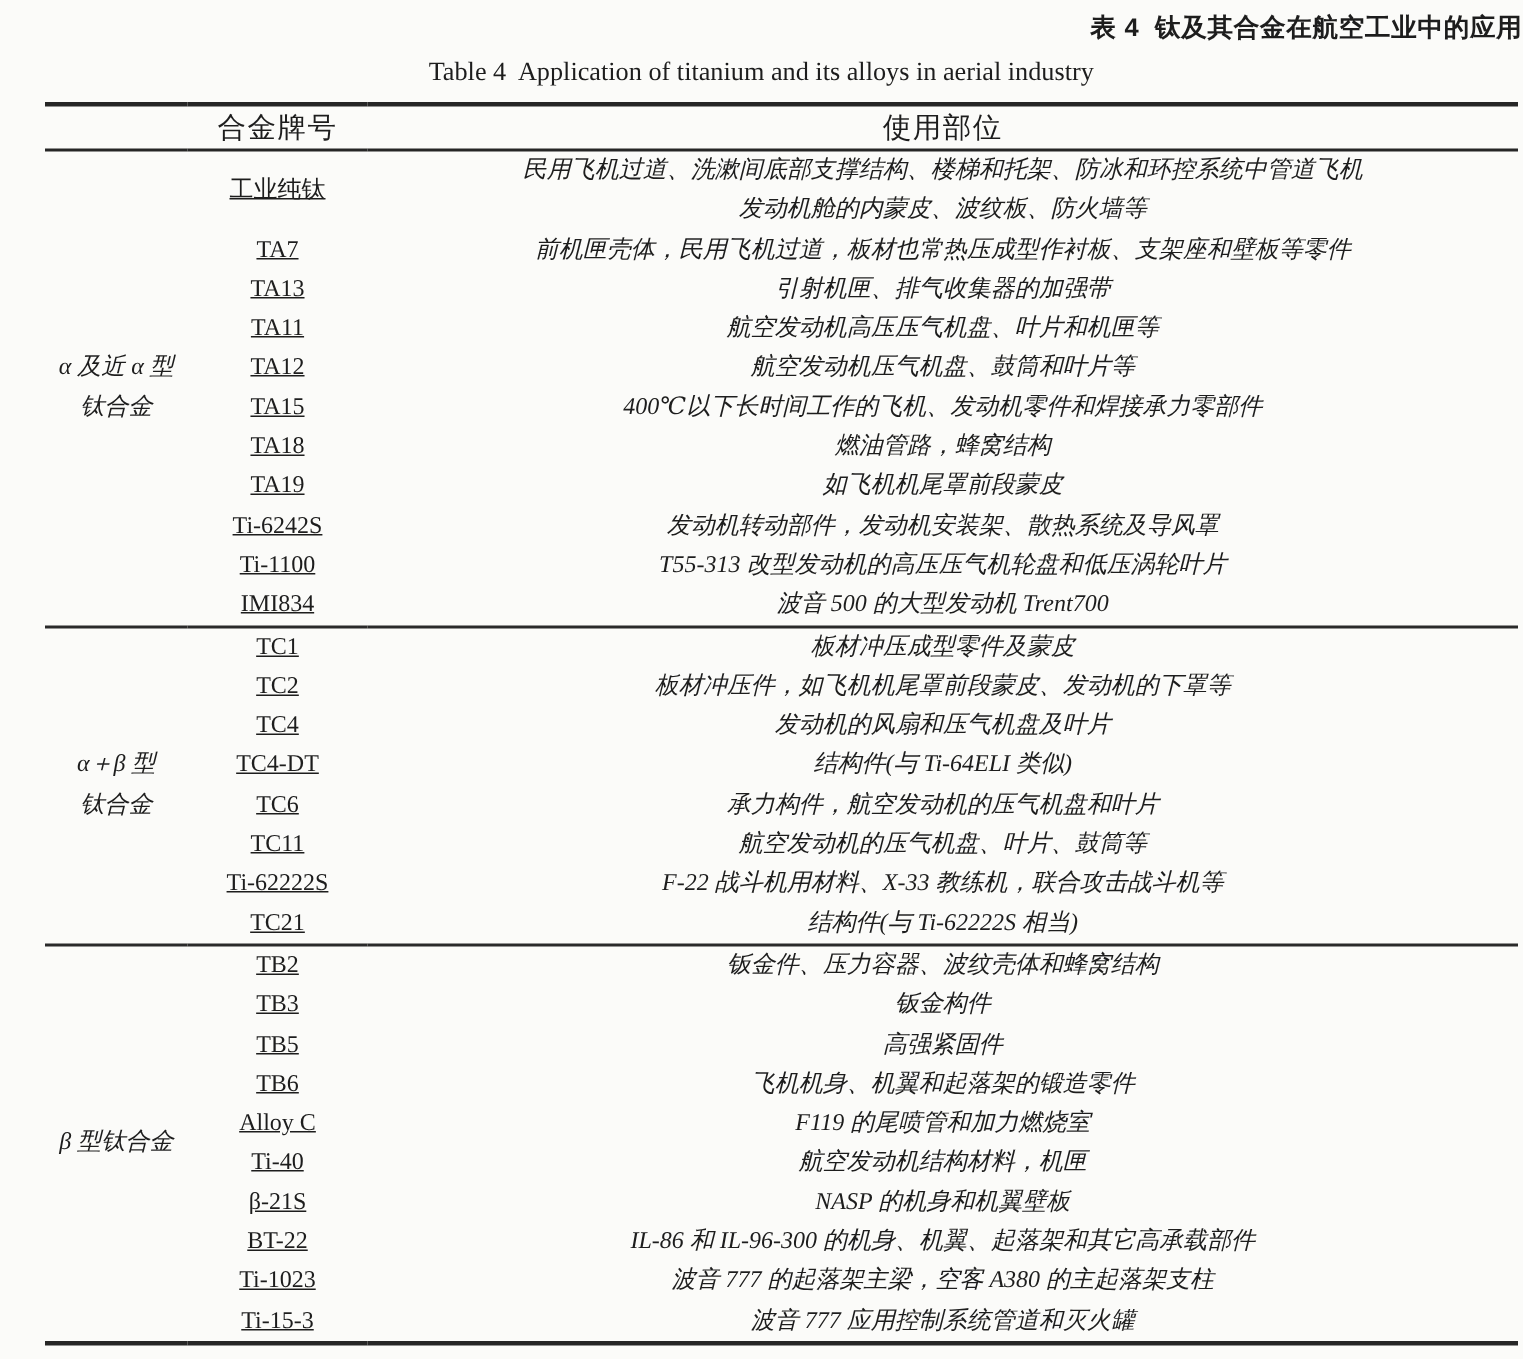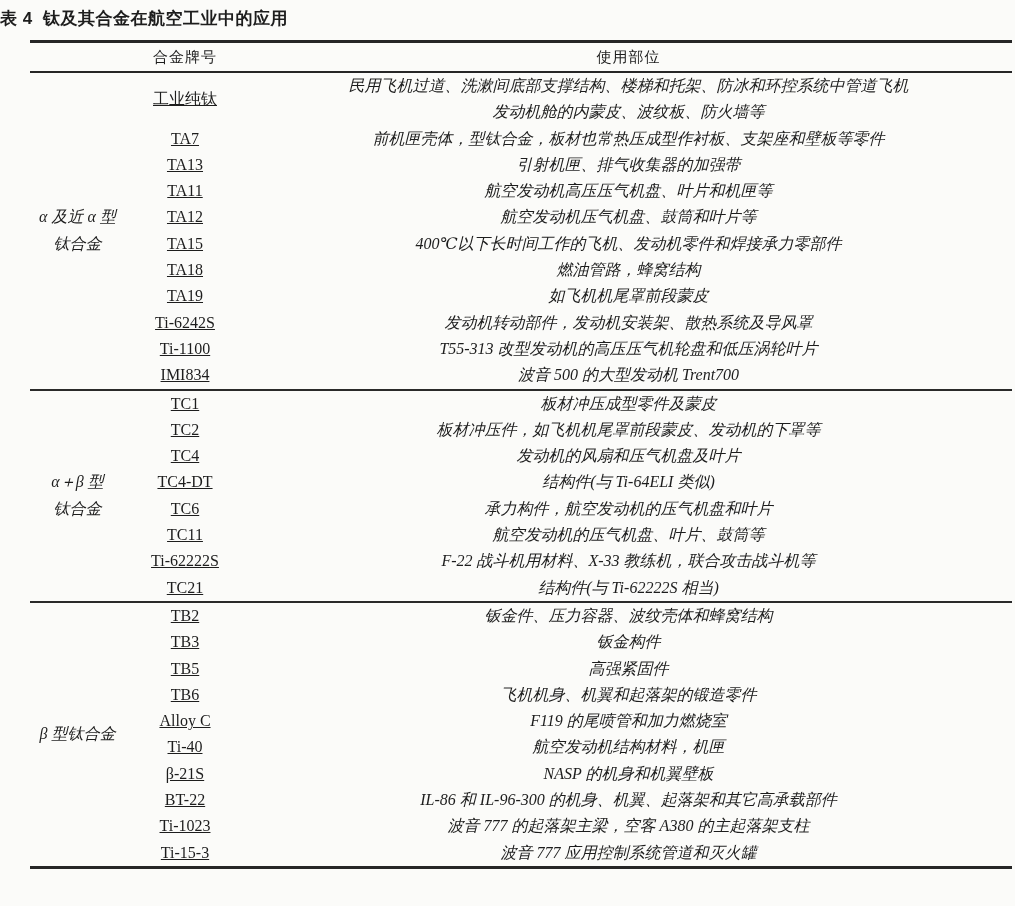--- a/index.html
+++ b/index.html
@@ -7,21 +7,21 @@
     width: 1015px; height: 906px;
     background: #fbfbf9;
     color: #1d1d1d;
     font-family: "Liberation Serif", "DejaVu Serif", serif;
     overflow: hidden;
   }
   .page { position: relative; width: 1015px; height: 906px; }
 
   .title-cn {
     padding-top: 7px;
-    text-align: left;
+    text-align: right;
     font-family: "Liberation Sans", "DejaVu Sans", sans-serif;
     font-weight: bold;
     font-size: 17px;
     letter-spacing: 0.5px;
     white-space: pre;
   }
   .title-en {
     margin-top: 7px;
     text-align: center;
     font-size: 17.5px;
@@ -35,21 +35,21 @@
     margin: 10px 0 0 30px;
     border-top: 3px solid #262626;
     border-bottom: 3px solid #262626;
   }
   col.c-group { width: 95px; }
   col.c-alloy { width: 120px; }
   col.c-usage { width: 767px; }
 
   thead th {
     font-weight: normal;
-    font-size: 15px;
+    font-size: 19px;
     height: 28px;
     padding: 0;
     text-align: center;
     border-bottom: 2px solid #262626;
     letter-spacing: 1px;
   }
   tbody.group { border-top: 2px solid #2a2a2a; }
   tbody.group:first-of-type { border-top: none; }
 
   td {
@@ -63,20 +63,21 @@
   td.group-cell { vertical-align: middle; }
   td.group-cell div { white-space: nowrap; line-height: 26.3px; font-style: italic; }
   td.alloy-cell { white-space: nowrap; text-decoration: underline; }
   td.usage-cell { white-space: pre-line; font-style: italic; }
 </style>
 </head>
 <body>
 
 <div class="page">
   <div class="title-cn">表 4  钛及其合金在航空工业中的应用</div>
+  <div class="title-en">Table 4  Application of titanium and its alloys in aerial industry</div>
 
   <table class="alloy-table">
     <colgroup>
       <col class="c-group">
       <col class="c-alloy">
       <col class="c-usage">
     </colgroup>
     <thead>
       <tr>
         <th></th>
@@ -89,21 +90,21 @@
           <td class="group-cell" rowspan="11">
             <div>α 及近 α 型</div>
             <div>钛合金</div>
           </td>
           <td class="alloy-cell">工业纯钛</td>
           <td class="usage-cell">民用飞机过道、洗漱间底部支撑结构、楼梯和托架、防冰和环控系统中管道飞机
 发动机舱的内蒙皮、波纹板、防火墙等</td>
         </tr>
         <tr>
           <td class="alloy-cell">TA7</td>
-          <td class="usage-cell">前机匣壳体，型钛合金，板材也常热压成型作衬板、支架座和壁板等零件</td>
+          <td class="usage-cell">前机匣壳体，民用飞机过道，板材也常热压成型作衬板、支架座和壁板等零件</td>
         </tr>
         <tr>
           <td class="alloy-cell">TA13</td>
           <td class="usage-cell">引射机匣、排气收集器的加强带</td>
         </tr>
         <tr>
           <td class="alloy-cell">TA11</td>
           <td class="usage-cell">航空发动机高压压气机盘、叶片和机匣等</td>
         </tr>
         <tr>

